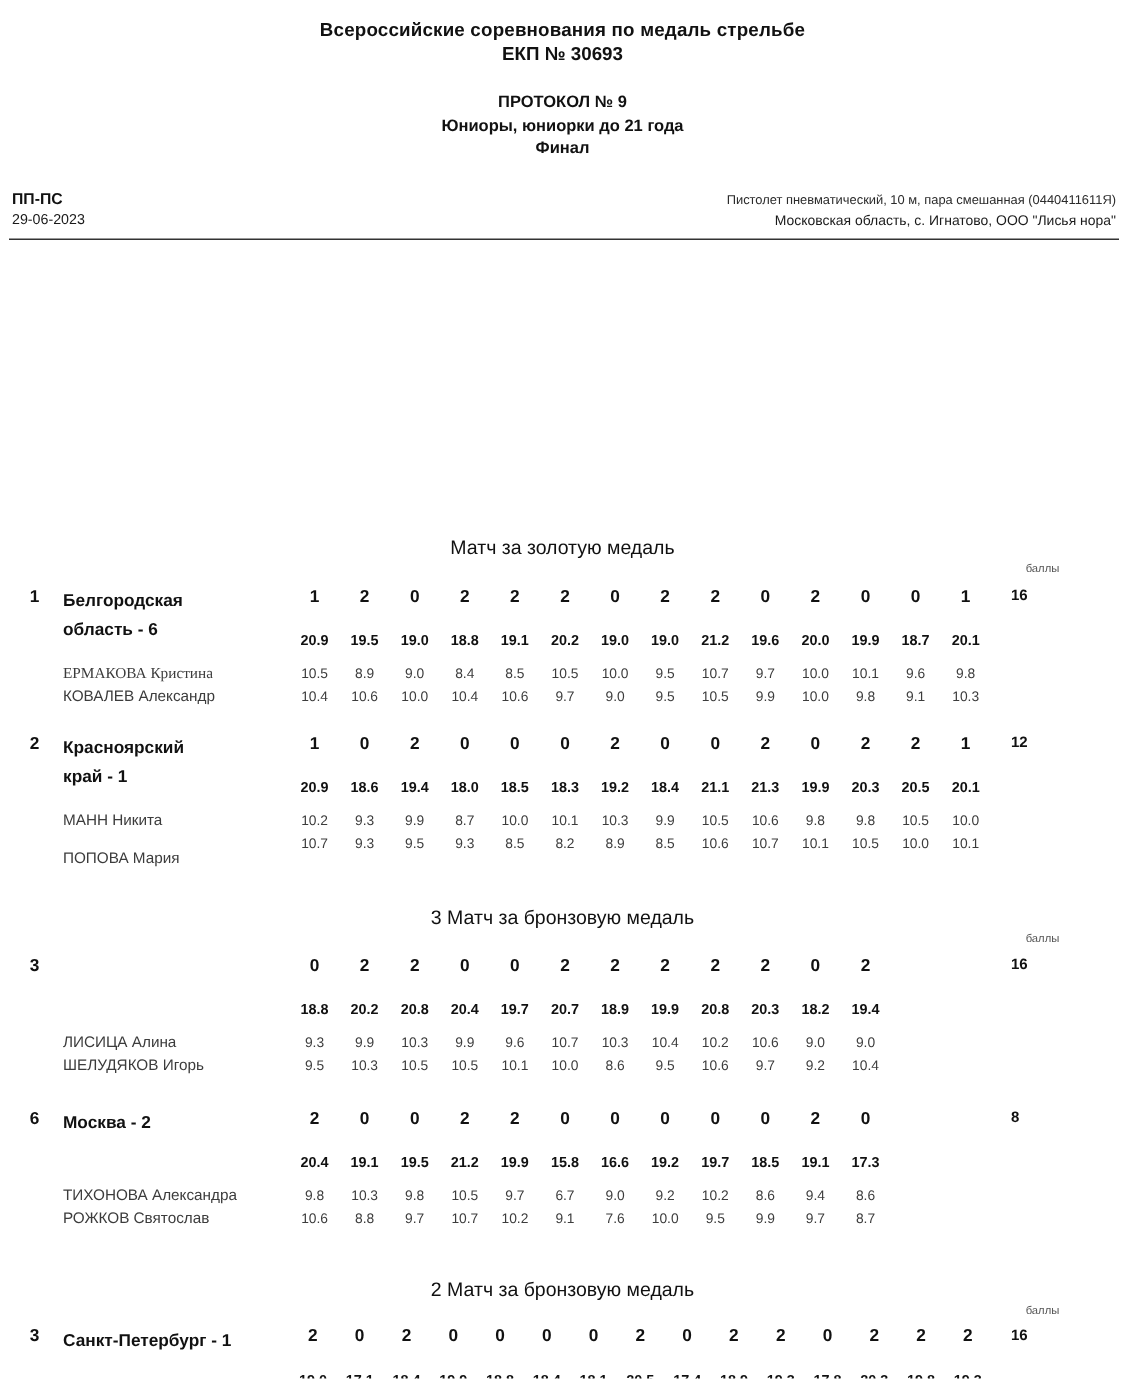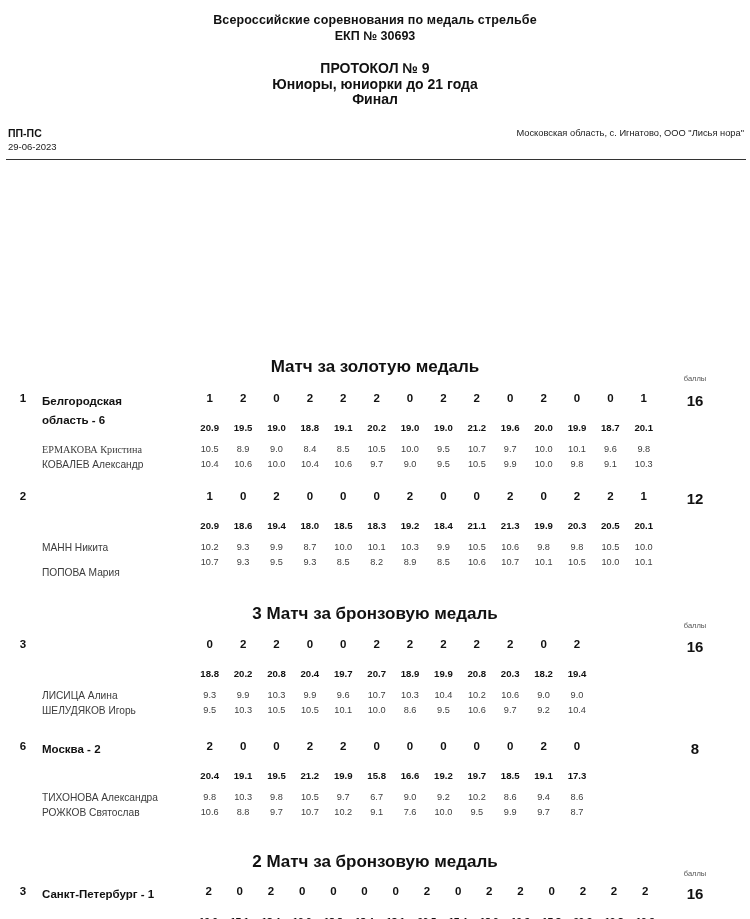--- a/index.html
+++ b/index.html
@@ -38,21 +38,21 @@
   .ekp-line {
     font-size: 12.5px;
     font-weight: bold;
     line-height: 16px;
     color: #111;
   }
   .protocol-block {
     margin-top: 17px;
   }
   .protocol-line {
-    font-size: 14px;
+    font-size: 11px;
     font-weight: bold;
     line-height: 15.5px;
     color: #111;
   }
 
   
   .meta {
     margin-top: 18px;
     position: relative;
     height: 34px;
@@ -103,22 +103,22 @@
     height: 1px;
     background: #333;
   }
 
   
   .match {
     position: relative;
   }
   .match-title {
     text-align: center;
-    font-size: 17px;
-    font-weight: bold;
+    font-size: 13px;
+    font-weight: normal;
     color: #111;
   }
   .points-header {
     position: absolute;
     right: 34px;
     font-size: 7.5px;
     color: #555;
     font-weight: normal;
     text-align: center;
     width: 42px;
@@ -147,22 +147,21 @@
     font-size: 11.5px;
     font-weight: bold;
     line-height: 19px;
     color: #111;
   }
   .team-points {
     position: absolute;
     right: 34px;
     top: 0;
     width: 42px;
-    text-align: center;
-    font-size: 15px;
+    font-size: 10px;
     font-weight: bold;
     color: #111;
   }
 
   .cells {
     position: absolute;
     left: 193px;
     white-space: nowrap;
     font-size: 0;
   }
@@ -220,20 +219,21 @@
       <div class="protocol-line">Финал</div>
     </div>
   </div>
 
   <div class="meta">
     <div class="meta-left">
       <div class="meta-code">ПП-ПС</div>
       <div class="meta-date">29-06-2023</div>
     </div>
     <div class="meta-right">
+      <div class="meta-event">Пистолет пневматический, 10 м, пара смешанная (0440411611Я)</div>
       <div class="meta-venue">Московская область, с. Игнатово, ООО "Лисья нора"</div>
     </div>
     <div class="rule"></div>
   </div>
 
   <div id="matches-root">
       <div class="match">
         <div class="match-title" style="position: absolute; left: 0px; right: 0px; top: 197px;">Матч за золотую медаль</div>
         <div class="points-header" style="top: 214px;">баллы</div>
         <div class="team" style="position: absolute; left: 0px; right: 0px; top: 232px;">
@@ -246,20 +246,22 @@
           <div class="cells row-seriespts" style="top: 0px;"><span class="cell" style="width: 33.4px;">1</span><span class="cell" style="width: 33.4px;">2</span><span class="cell" style="width: 33.4px;">0</span><span class="cell" style="width: 33.4px;">2</span><span class="cell" style="width: 33.4px;">2</span><span class="cell" style="width: 33.4px;">2</span><span class="cell" style="width: 33.4px;">0</span><span class="cell" style="width: 33.4px;">2</span><span class="cell" style="width: 33.4px;">2</span><span class="cell" style="width: 33.4px;">0</span><span class="cell" style="width: 33.4px;">2</span><span class="cell" style="width: 33.4px;">0</span><span class="cell" style="width: 33.4px;">0</span><span class="cell" style="width: 33.4px;">1</span></div>
           <div class="cells row-seriestotal" style="top: 30px;"><span class="cell" style="width: 33.4px;">20.9</span><span class="cell" style="width: 33.4px;">19.5</span><span class="cell" style="width: 33.4px;">19.0</span><span class="cell" style="width: 33.4px;">18.8</span><span class="cell" style="width: 33.4px;">19.1</span><span class="cell" style="width: 33.4px;">20.2</span><span class="cell" style="width: 33.4px;">19.0</span><span class="cell" style="width: 33.4px;">19.0</span><span class="cell" style="width: 33.4px;">21.2</span><span class="cell" style="width: 33.4px;">19.6</span><span class="cell" style="width: 33.4px;">20.0</span><span class="cell" style="width: 33.4px;">19.9</span><span class="cell" style="width: 33.4px;">18.7</span><span class="cell" style="width: 33.4px;">20.1</span></div>
           <div class="athlete-name" style="top: 52px; font-family: Liberation Serif, serif;">ЕРМАКОВА Кристина</div>
           <div class="cells row-athlete" style="top: 52px;"><span class="cell" style="width: 33.4px;">10.5</span><span class="cell" style="width: 33.4px;">8.9</span><span class="cell" style="width: 33.4px;">9.0</span><span class="cell" style="width: 33.4px;">8.4</span><span class="cell" style="width: 33.4px;">8.5</span><span class="cell" style="width: 33.4px;">10.5</span><span class="cell" style="width: 33.4px;">10.0</span><span class="cell" style="width: 33.4px;">9.5</span><span class="cell" style="width: 33.4px;">10.7</span><span class="cell" style="width: 33.4px;">9.7</span><span class="cell" style="width: 33.4px;">10.0</span><span class="cell" style="width: 33.4px;">10.1</span><span class="cell" style="width: 33.4px;">9.6</span><span class="cell" style="width: 33.4px;">9.8</span></div>
           <div class="athlete-name" style="top: 67px;">КОВАЛЕВ Александр</div>
           <div class="cells row-athlete" style="top: 67px;"><span class="cell" style="width: 33.4px;">10.4</span><span class="cell" style="width: 33.4px;">10.6</span><span class="cell" style="width: 33.4px;">10.0</span><span class="cell" style="width: 33.4px;">10.4</span><span class="cell" style="width: 33.4px;">10.6</span><span class="cell" style="width: 33.4px;">9.7</span><span class="cell" style="width: 33.4px;">9.0</span><span class="cell" style="width: 33.4px;">9.5</span><span class="cell" style="width: 33.4px;">10.5</span><span class="cell" style="width: 33.4px;">9.9</span><span class="cell" style="width: 33.4px;">10.0</span><span class="cell" style="width: 33.4px;">9.8</span><span class="cell" style="width: 33.4px;">9.1</span><span class="cell" style="width: 33.4px;">10.3</span></div>
         </div>
         <div class="team" style="position: absolute; left: 0px; right: 0px; top: 330px;">
           <div class="team-rank">2</div>
           <div class="team-name">
+            <div>Красноярский</div>
+            <div>край - 1</div>
           </div>
           <div class="team-points">12</div>
           <div class="cells row-seriespts" style="top: 0px;"><span class="cell" style="width: 33.4px;">1</span><span class="cell" style="width: 33.4px;">0</span><span class="cell" style="width: 33.4px;">2</span><span class="cell" style="width: 33.4px;">0</span><span class="cell" style="width: 33.4px;">0</span><span class="cell" style="width: 33.4px;">0</span><span class="cell" style="width: 33.4px;">2</span><span class="cell" style="width: 33.4px;">0</span><span class="cell" style="width: 33.4px;">0</span><span class="cell" style="width: 33.4px;">2</span><span class="cell" style="width: 33.4px;">0</span><span class="cell" style="width: 33.4px;">2</span><span class="cell" style="width: 33.4px;">2</span><span class="cell" style="width: 33.4px;">1</span></div>
           <div class="cells row-seriestotal" style="top: 30px;"><span class="cell" style="width: 33.4px;">20.9</span><span class="cell" style="width: 33.4px;">18.6</span><span class="cell" style="width: 33.4px;">19.4</span><span class="cell" style="width: 33.4px;">18.0</span><span class="cell" style="width: 33.4px;">18.5</span><span class="cell" style="width: 33.4px;">18.3</span><span class="cell" style="width: 33.4px;">19.2</span><span class="cell" style="width: 33.4px;">18.4</span><span class="cell" style="width: 33.4px;">21.1</span><span class="cell" style="width: 33.4px;">21.3</span><span class="cell" style="width: 33.4px;">19.9</span><span class="cell" style="width: 33.4px;">20.3</span><span class="cell" style="width: 33.4px;">20.5</span><span class="cell" style="width: 33.4px;">20.1</span></div>
           <div class="athlete-name" style="top: 52px;">МАНН Никита</div>
           <div class="cells row-athlete" style="top: 52px;"><span class="cell" style="width: 33.4px;">10.2</span><span class="cell" style="width: 33.4px;">9.3</span><span class="cell" style="width: 33.4px;">9.9</span><span class="cell" style="width: 33.4px;">8.7</span><span class="cell" style="width: 33.4px;">10.0</span><span class="cell" style="width: 33.4px;">10.1</span><span class="cell" style="width: 33.4px;">10.3</span><span class="cell" style="width: 33.4px;">9.9</span><span class="cell" style="width: 33.4px;">10.5</span><span class="cell" style="width: 33.4px;">10.6</span><span class="cell" style="width: 33.4px;">9.8</span><span class="cell" style="width: 33.4px;">9.8</span><span class="cell" style="width: 33.4px;">10.5</span><span class="cell" style="width: 33.4px;">10.0</span></div>
           <div class="athlete-name" style="top: 77px;">ПОПОВА Мария</div>
           <div class="cells row-athlete" style="top: 67px;"><span class="cell" style="width: 33.4px;">10.7</span><span class="cell" style="width: 33.4px;">9.3</span><span class="cell" style="width: 33.4px;">9.5</span><span class="cell" style="width: 33.4px;">9.3</span><span class="cell" style="width: 33.4px;">8.5</span><span class="cell" style="width: 33.4px;">8.2</span><span class="cell" style="width: 33.4px;">8.9</span><span class="cell" style="width: 33.4px;">8.5</span><span class="cell" style="width: 33.4px;">10.6</span><span class="cell" style="width: 33.4px;">10.7</span><span class="cell" style="width: 33.4px;">10.1</span><span class="cell" style="width: 33.4px;">10.5</span><span class="cell" style="width: 33.4px;">10.0</span><span class="cell" style="width: 33.4px;">10.1</span></div>
         </div>
       </div>

